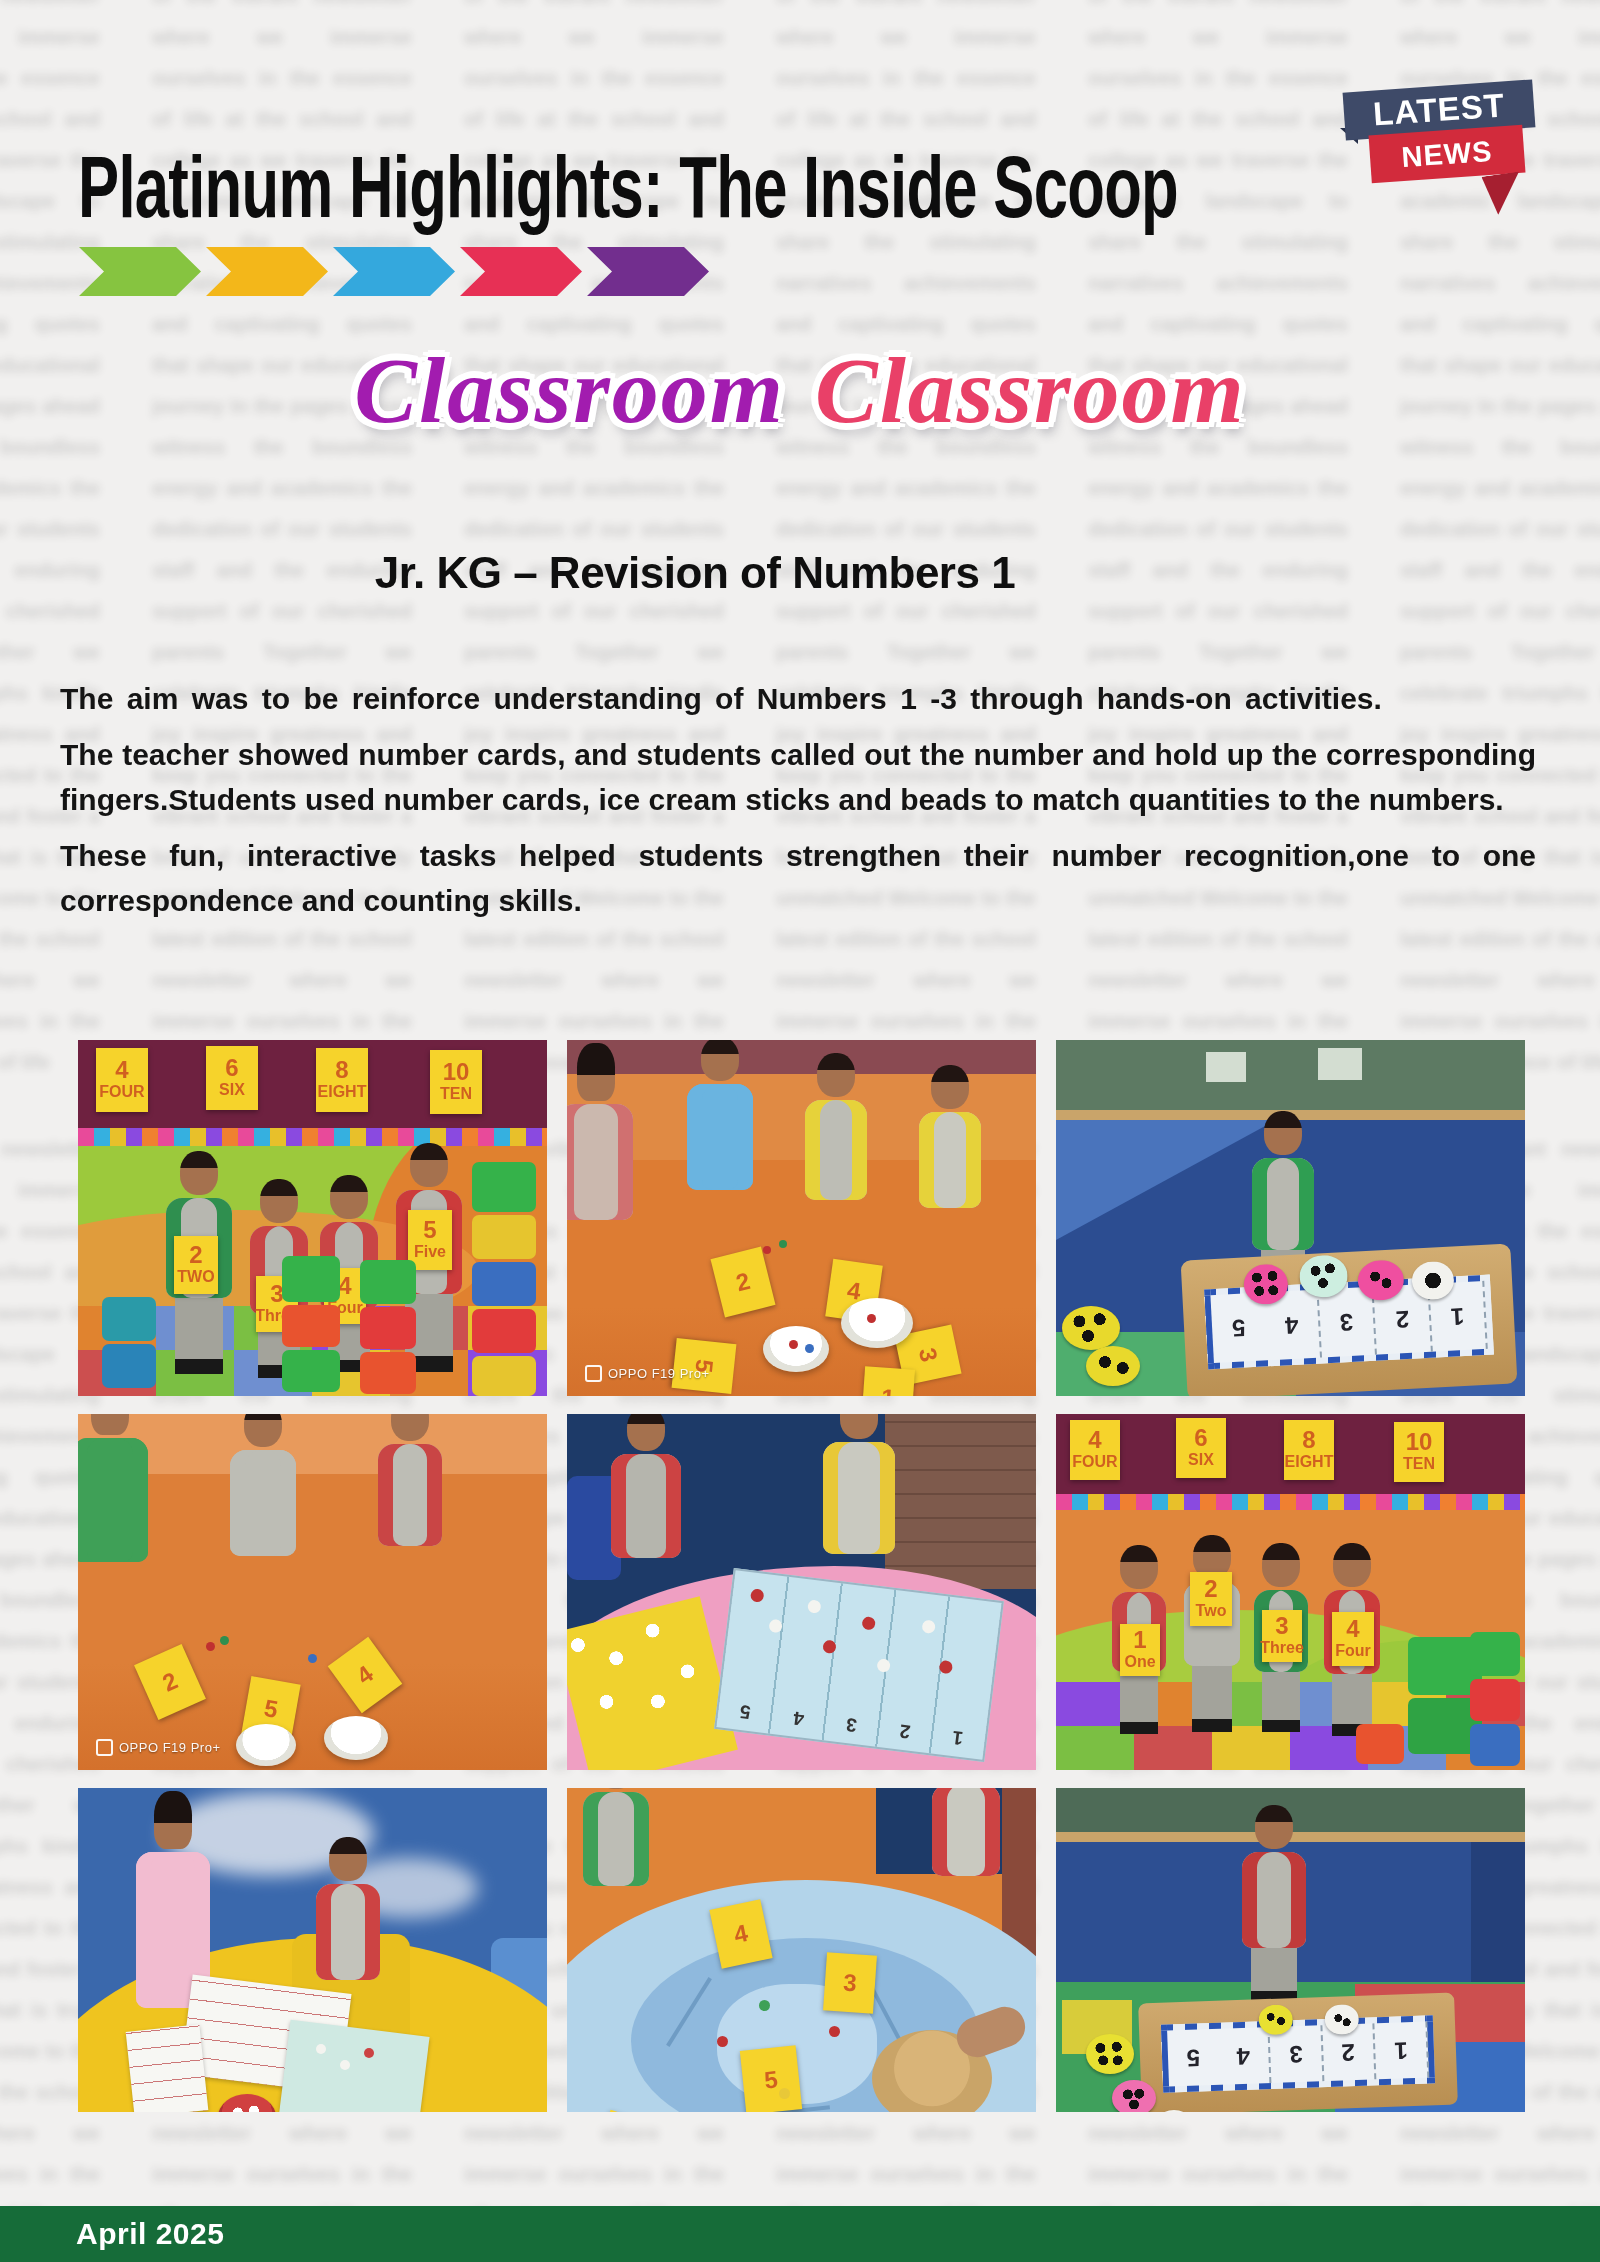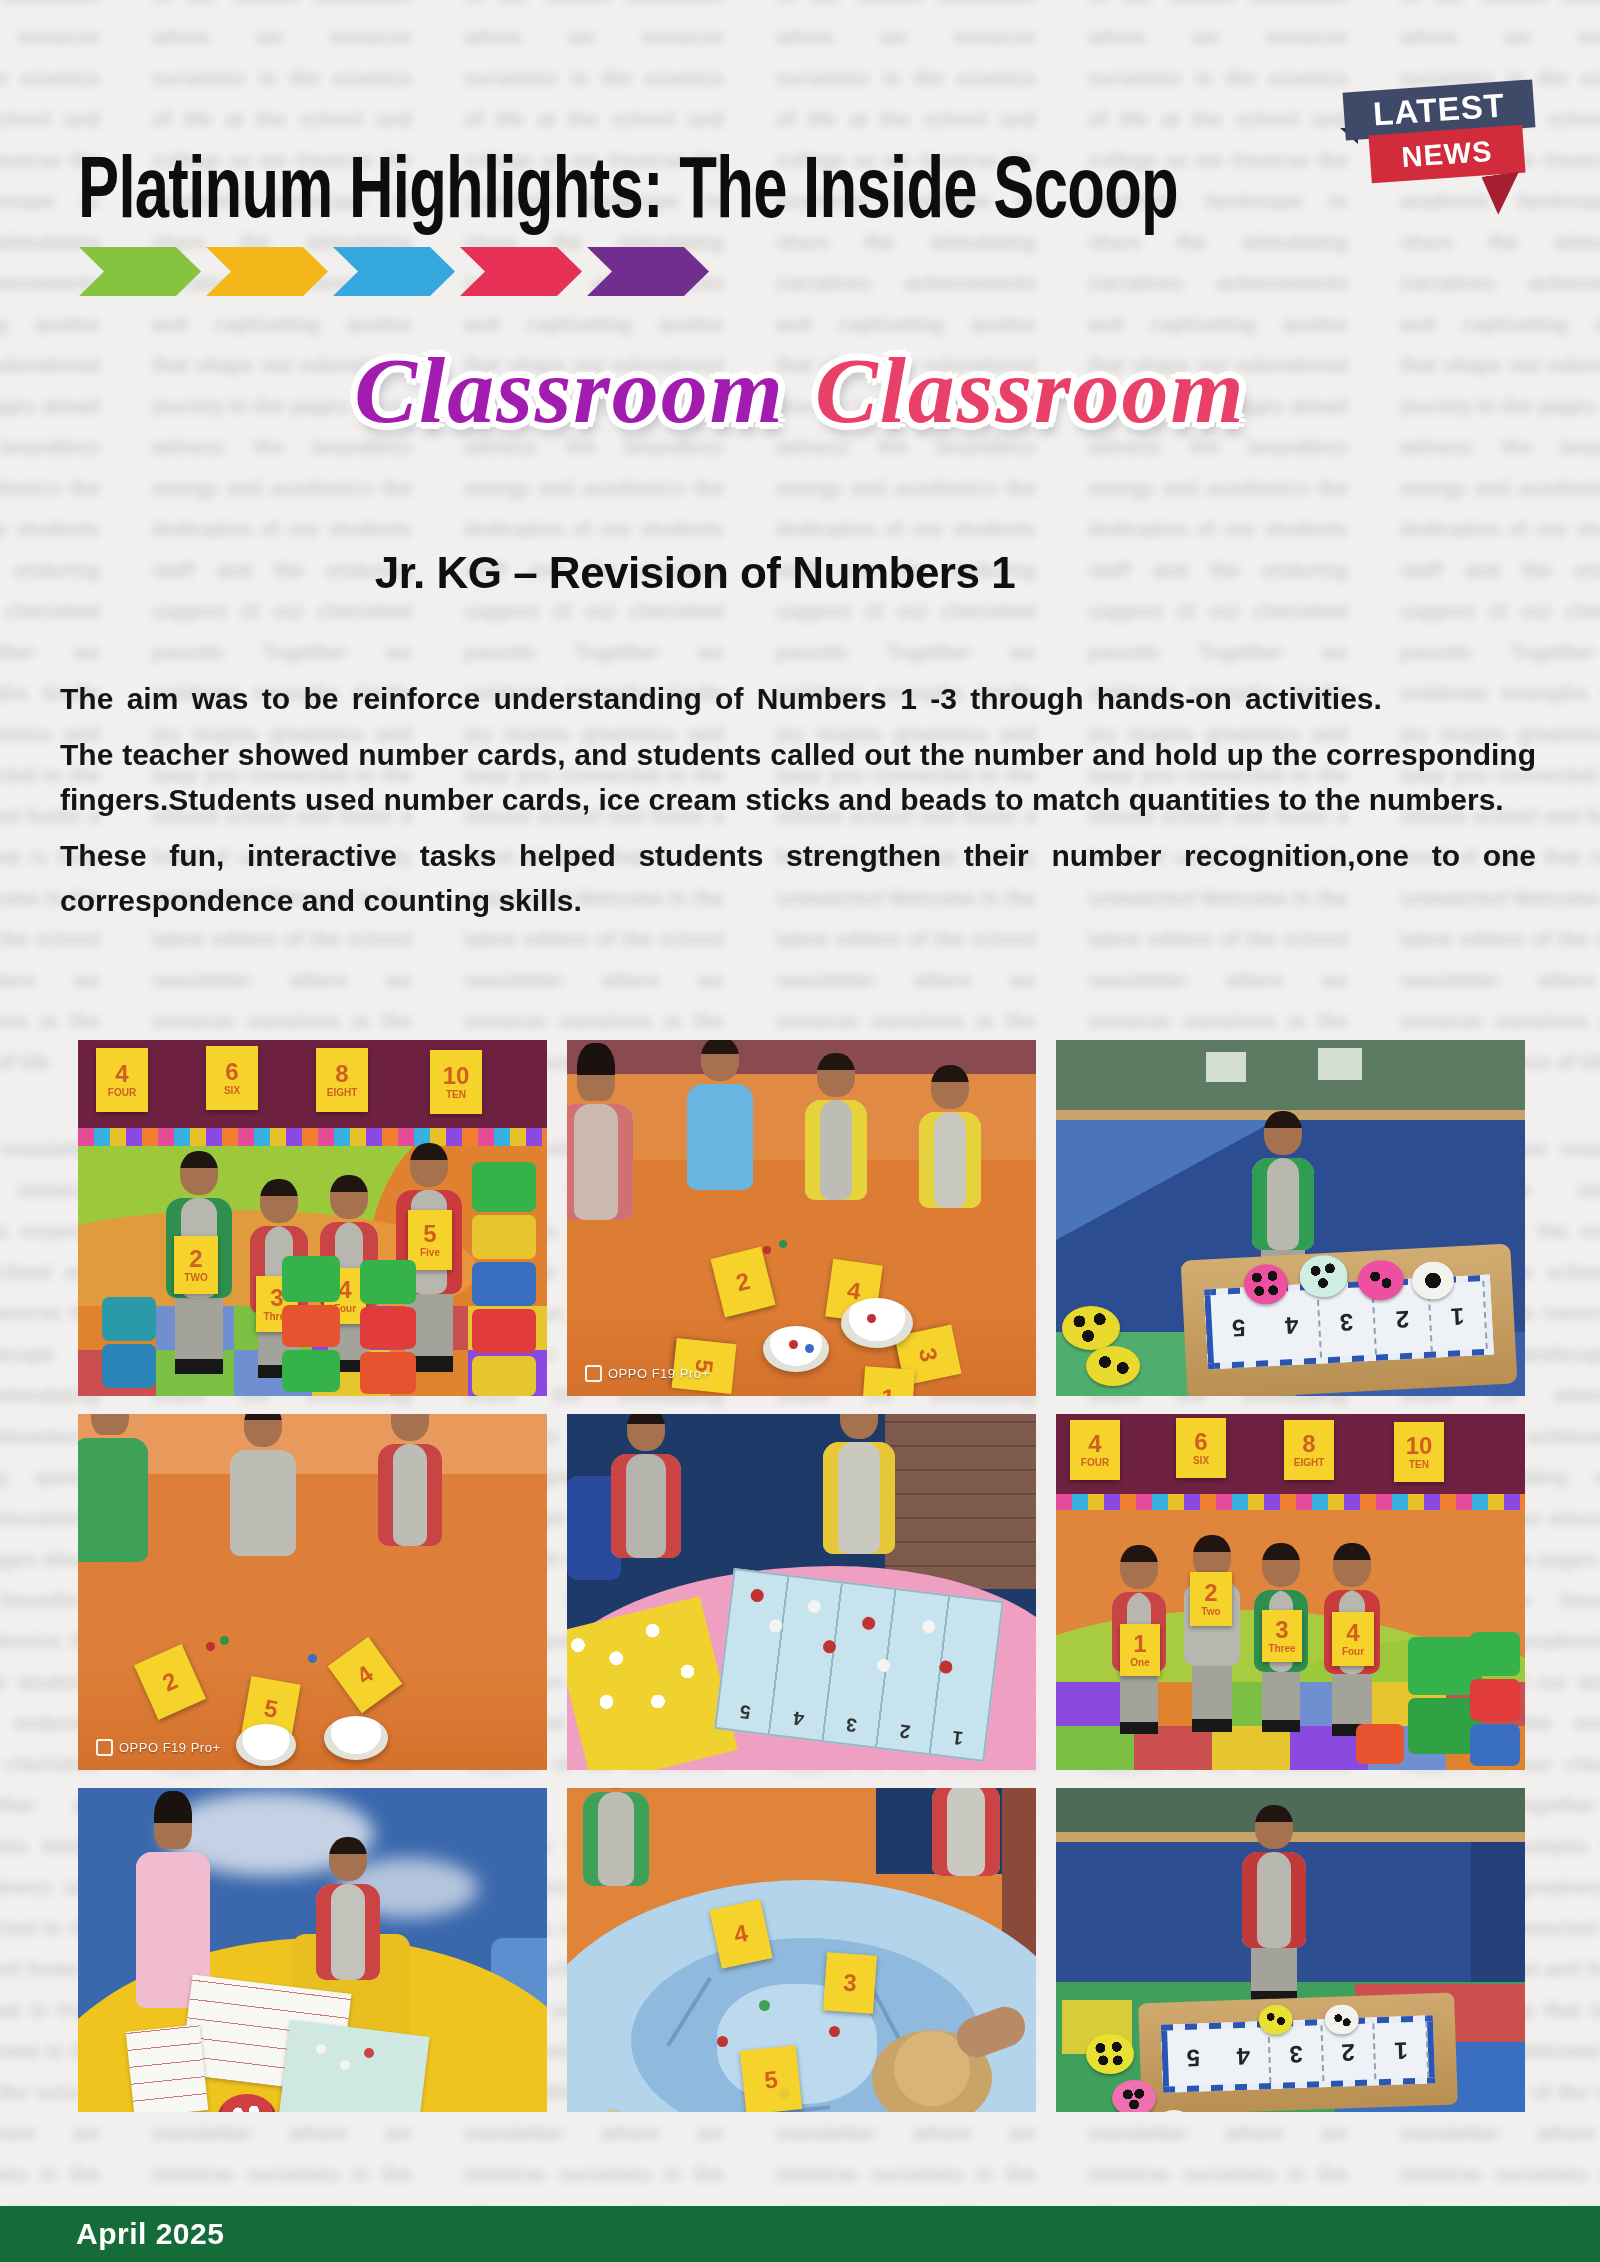--- a/index.html
+++ b/index.html
@@ -62,21 +62,21 @@
        width:var(--hw,38px);height:var(--hh,44px);border-radius:46% 46% 44% 44%;
        background:linear-gradient(180deg,#211512 0 38%,var(--skin,#a5714e) 38%)}
   .kid.legs::after{content:"";position:absolute;top:100%;left:14%;right:14%;height:var(--leg,70px);
        background:linear-gradient(180deg,var(--pant,#a3a39b) 0 80%,#181818 80%)}
   .kid.longhair::before{height:58px;border-radius:42% 42% 30% 30%;
        background:linear-gradient(180deg,#1b1210 0 55%,var(--skin,#a5714e) 55%)}
 
   .ycard{position:absolute;background:#f6d32b;box-shadow:0 2px 5px rgba(0,0,0,.35);display:flex;flex-direction:column;
          align-items:center;justify-content:center;color:#d06020;font-weight:700;text-align:center}
   .ycard b{font-size:24px;line-height:1}
-  .ycard i{font-style:normal;font-size:10px;line-height:1.3}
+  .ycard i{font-style:normal;font-size:16px;line-height:1.3}
 
   .strip{position:absolute;display:flex;background:#eef2f6;border:6px solid;
          border-image:repeating-linear-gradient(90deg,#2b55b5 0 12px,#e8eef5 12px 24px) 6}
   .strip span{flex:1;display:flex;align-items:center;justify-content:center;font-weight:700;font-size:24px;color:#23232b;
          border-left:2px dashed #8fa0b0;transform:rotate(180deg)}
   .strip span:first-child{border-left:0}
 
   .cols{position:absolute;display:flex}
   .cols span{flex:1;display:flex;align-items:center;justify-content:center;font-weight:700;font-size:19px;color:#333;transform:rotate(180deg)}
 

